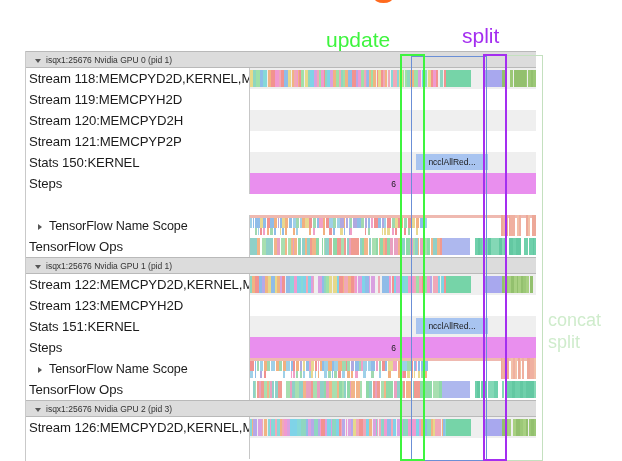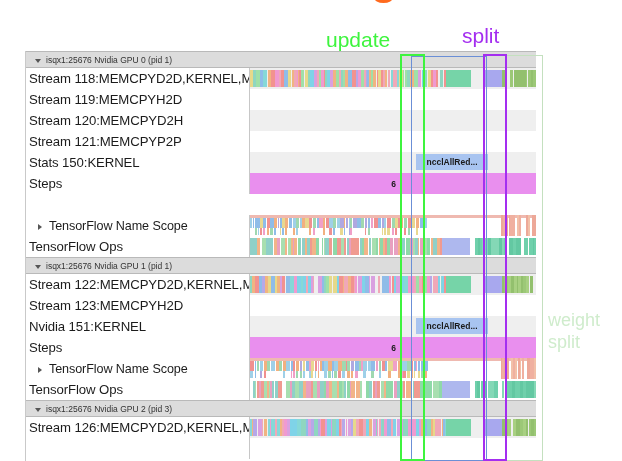--- a/index.html
+++ b/index.html
@@ -66,21 +66,21 @@
     display:flex;align-items:center;
     padding-left:3px;
     box-sizing:border-box;
     background:#fff;
     border-right:1px solid #c7c7c7;
     overflow:hidden;white-space:nowrap;
     letter-spacing:-0.1px;
   }
   .row-label.indent{ padding-left:12px; font-size:12.6px;}
   .row-track{
-    flex:1 1 auto;position:relative;overflow:hidden;font-weight:bold;
+    flex:1 1 auto;position:relative;overflow:hidden;
   }
   .row.alt .row-track{ background:#efefef; }
 
   
   .bar{ position:absolute; top:2px; height:17px; }
   .bar-text{
     position:absolute;top:0;left:0;right:0;bottom:0;
     display:flex;align-items:center;justify-content:center;
     font-size:8.5px;color:#1a1a1a;overflow:hidden;white-space:nowrap;
   }
@@ -98,21 +98,21 @@
   #box-weight{ left:506px; top:55px; width:37px; height:406px; border:1.6px solid #c4e0bf; }
 </style>
 </head>
 <body>
 
 <div id="ann-orange-cut" class="ann-label"></div>
 <div id="ann-concat" class="ann-label">update</div>
 <div id="ann-split" class="ann-label">split</div>
 <div id="ann-nccl" class="ann-label">nccl</div>
 <div id="ann-weight" class="ann-label">
-  <div>weight</div>
+  <div>concat</div>
   <div>split</div>
 </div>
 
 <div id="panel">
     <div class="grp-header">
       <span class="caret"></span>
       <span>isqx1:25676 Nvidia GPU 0 (pid 1)</span>
     </div>
     <div class="row alt">
       <div class="row-label">
@@ -543,21 +543,21 @@
       </div>
     </div>
     <div class="row">
       <div class="row-label">
         <span>Stream 123:MEMCPYH2D</span>
       </div>
       <div class="row-track"></div>
     </div>
     <div class="row alt">
       <div class="row-label">
-        <span>Nvidia 151:KERNEL</span>
+        <span>Stats 151:KERNEL</span>
       </div>
       <div class="row-track">
         <div class="bar nccl" style="left: 166px; width: 72px;">
           <div class="bar-text">ncclAllRed...</div>
         </div>
       </div>
     </div>
     <div class="row">
       <div class="row-label">
         <span>Steps</span>

